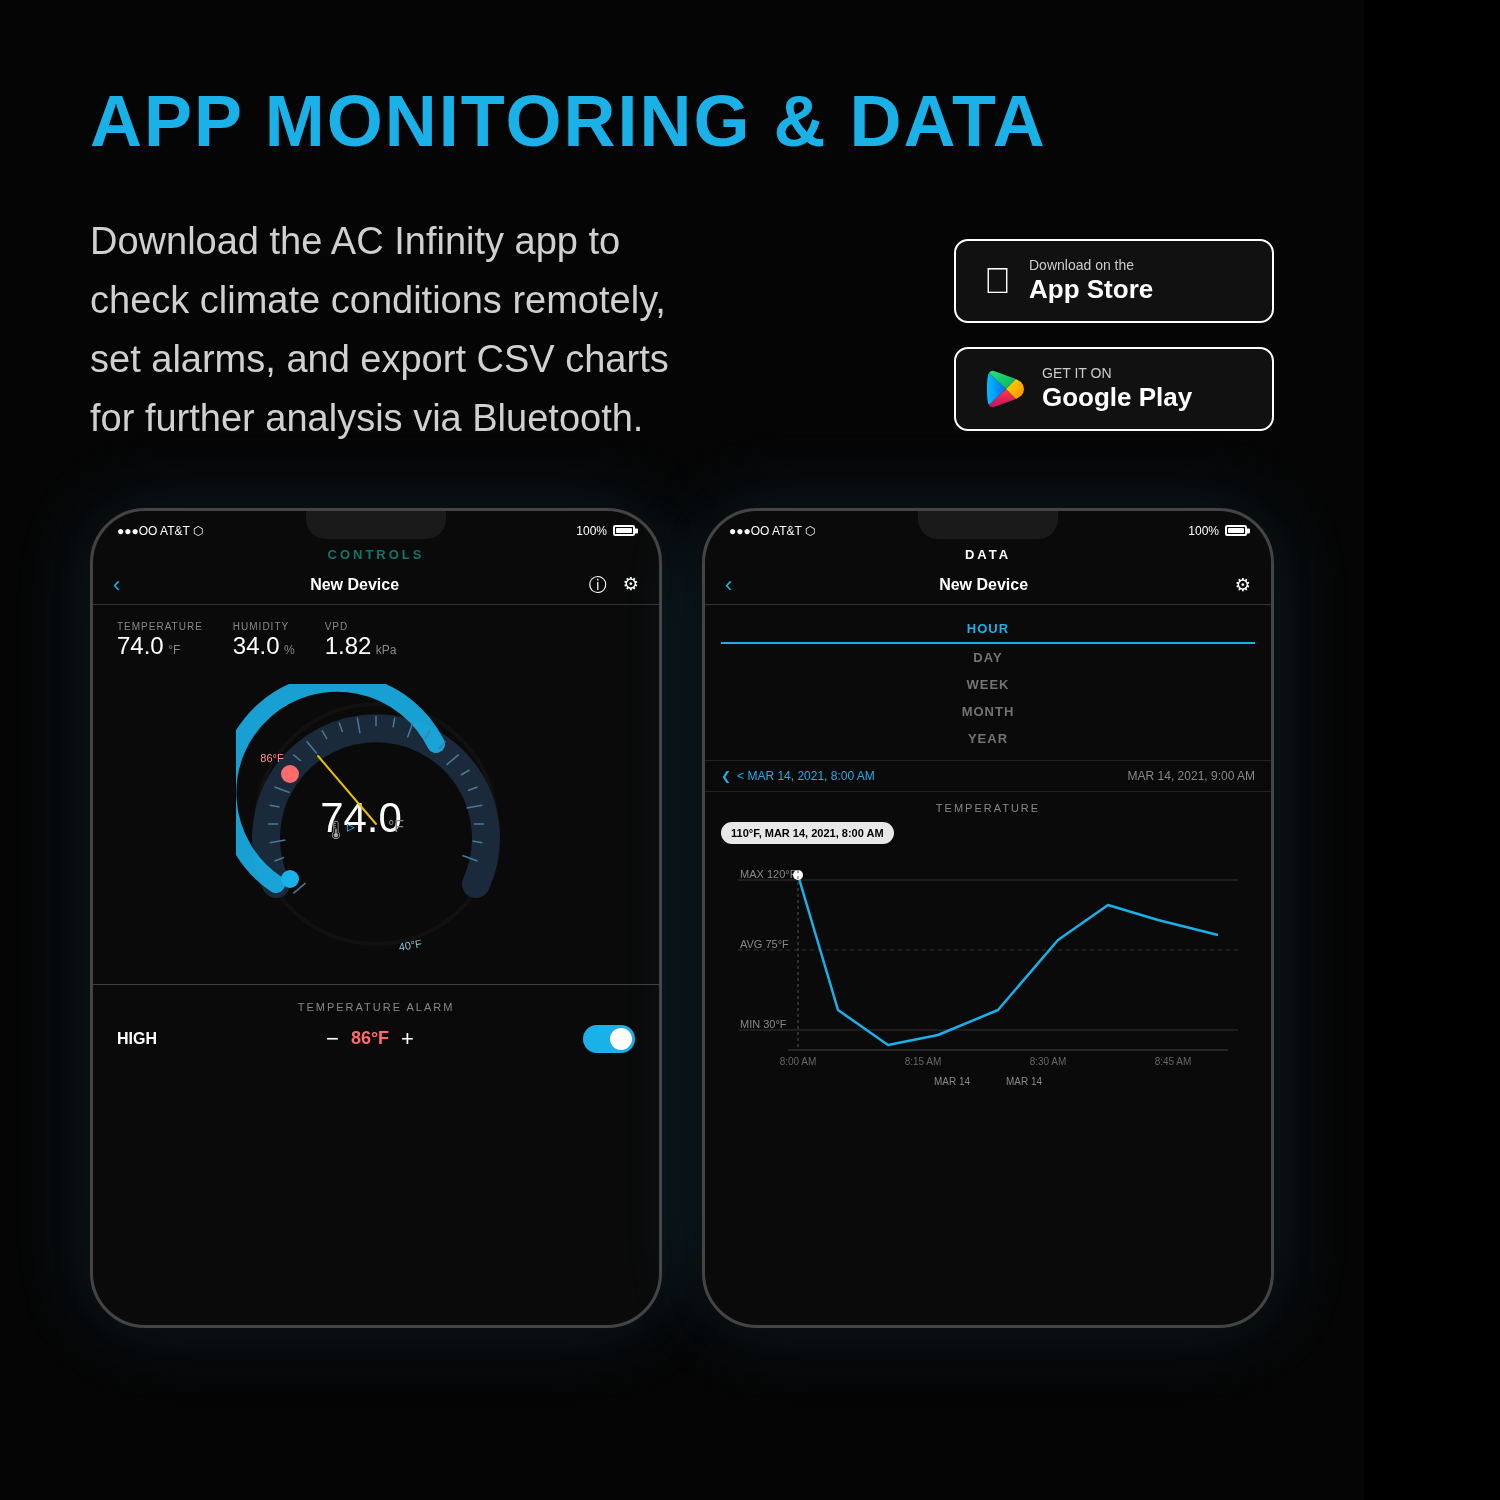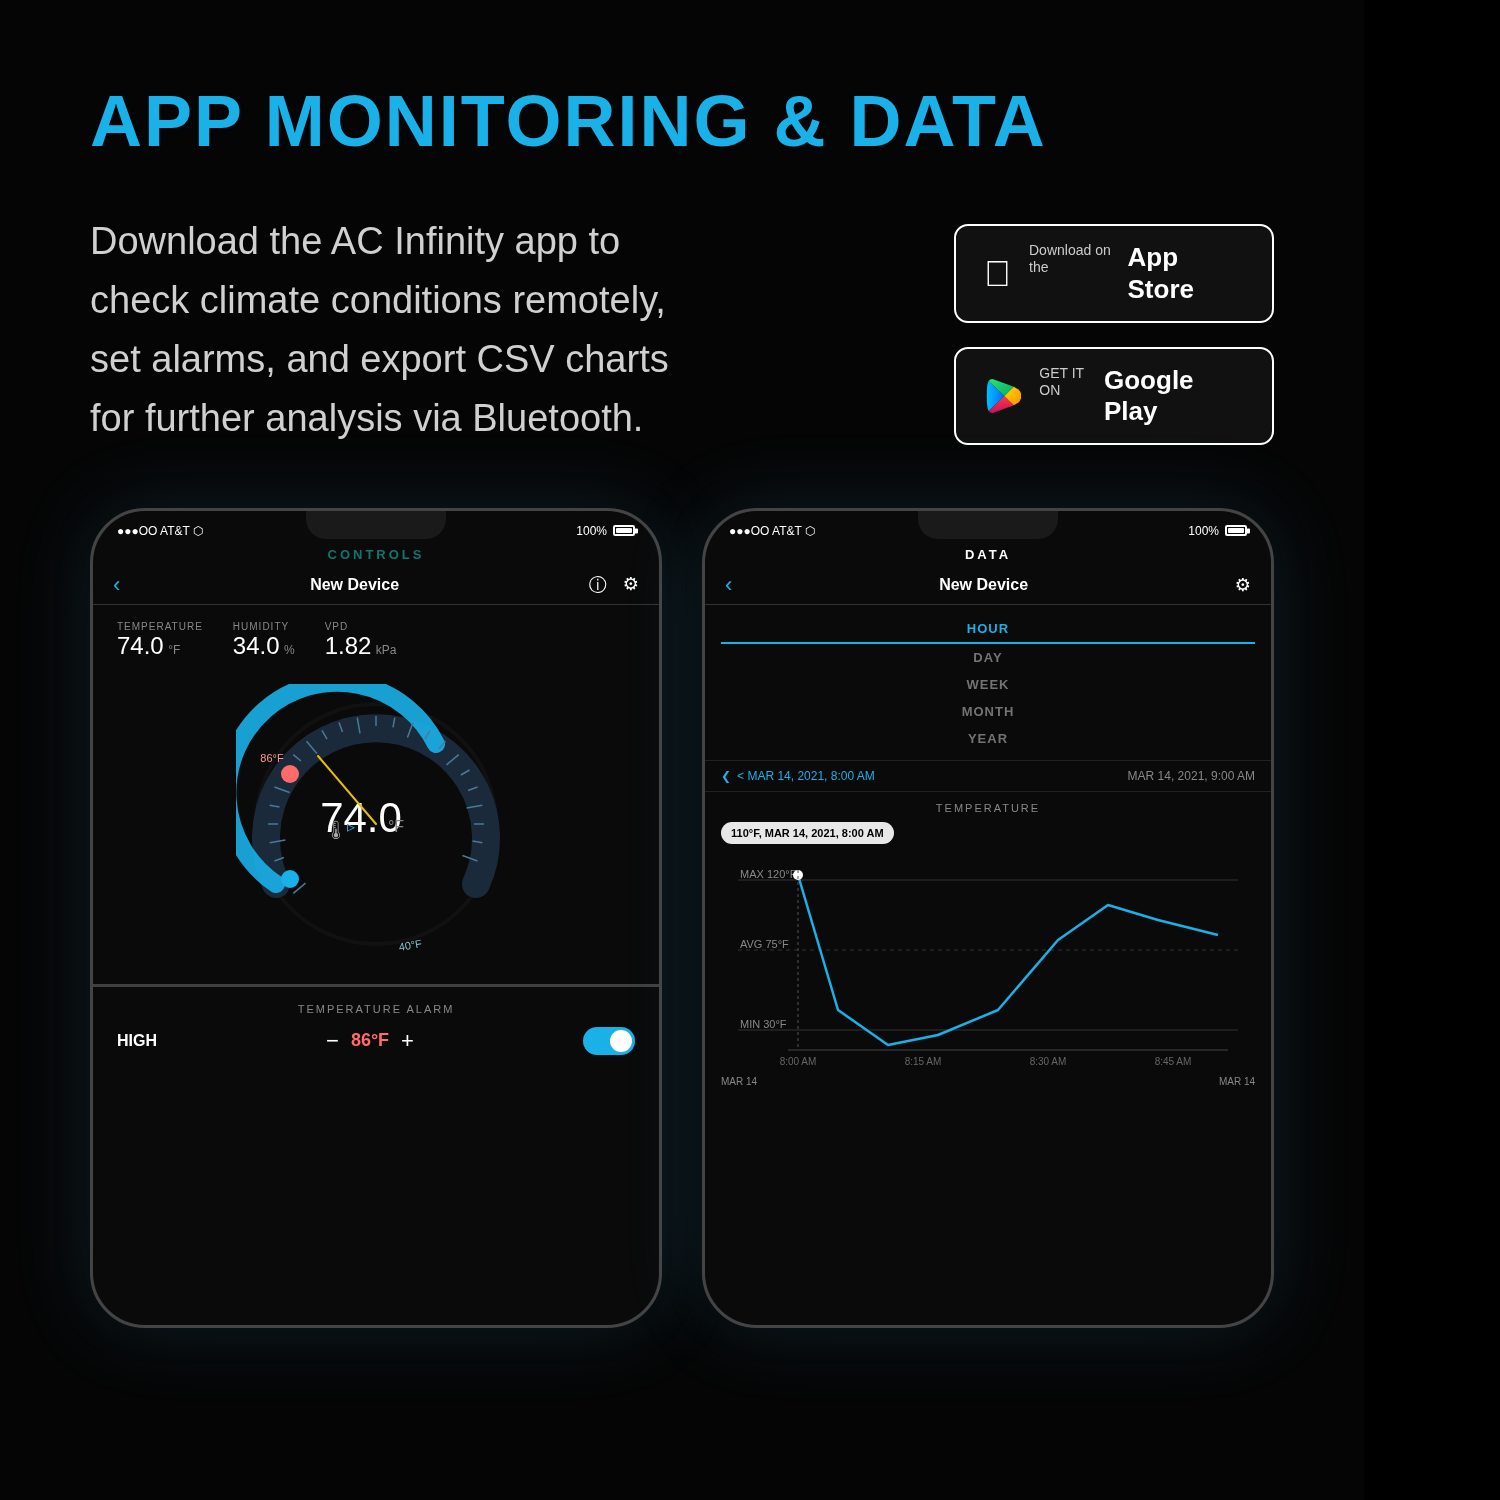--- a/index.html
+++ b/index.html
@@ -51,21 +51,21 @@
       border: 2px solid #fff;
       border-radius: 14px;
       padding: 16px 28px;
       width: 320px;
       background: #111;
       cursor: pointer;
       gap: 18px;
     }
     .store-btn-text {
       display: flex;
-      flex-direction: row;
+      flex-direction: column;
     }
     .store-btn-small {
       color: #ccc;
       font-size: 14px;
       line-height: 1.2;
     }
     .store-btn-large {
       color: #fff;
       font-size: 26px;
       font-weight: 700;
@@ -178,21 +178,21 @@
       padding: 10px 0;
       position: relative;
     }
     .gauge-svg {
       width: 280px;
       height: 280px;
     }
     
     .alarm-section {
       padding: 16px 24px;
-      border-top: 3px solid #404040;
+      border-top: 1px solid #404040;
       margin-top: 10px;
     }
     .alarm-title {
       text-align: center;
       color: #888;
       font-size: 11px;
       letter-spacing: 2px;
       margin-bottom: 12px;
     }
     .alarm-row {
@@ -274,21 +274,21 @@
       padding: 5px 10px;
       border-radius: 16px;
       margin-bottom: 6px;
       font-weight: 600;
     }
     .chart-svg {
       width: 100%;
     }
     .chart-dates {
       display: flex;
-      justify-content: space-between;
+      justify-content: center;
       padding: 2px 0;
       gap: 36px;
     }
     .chart-date { color: #888; font-size: 10px; }
 
     
     .gplay-icon {
       width: 40px;
       height: 40px;
     }

